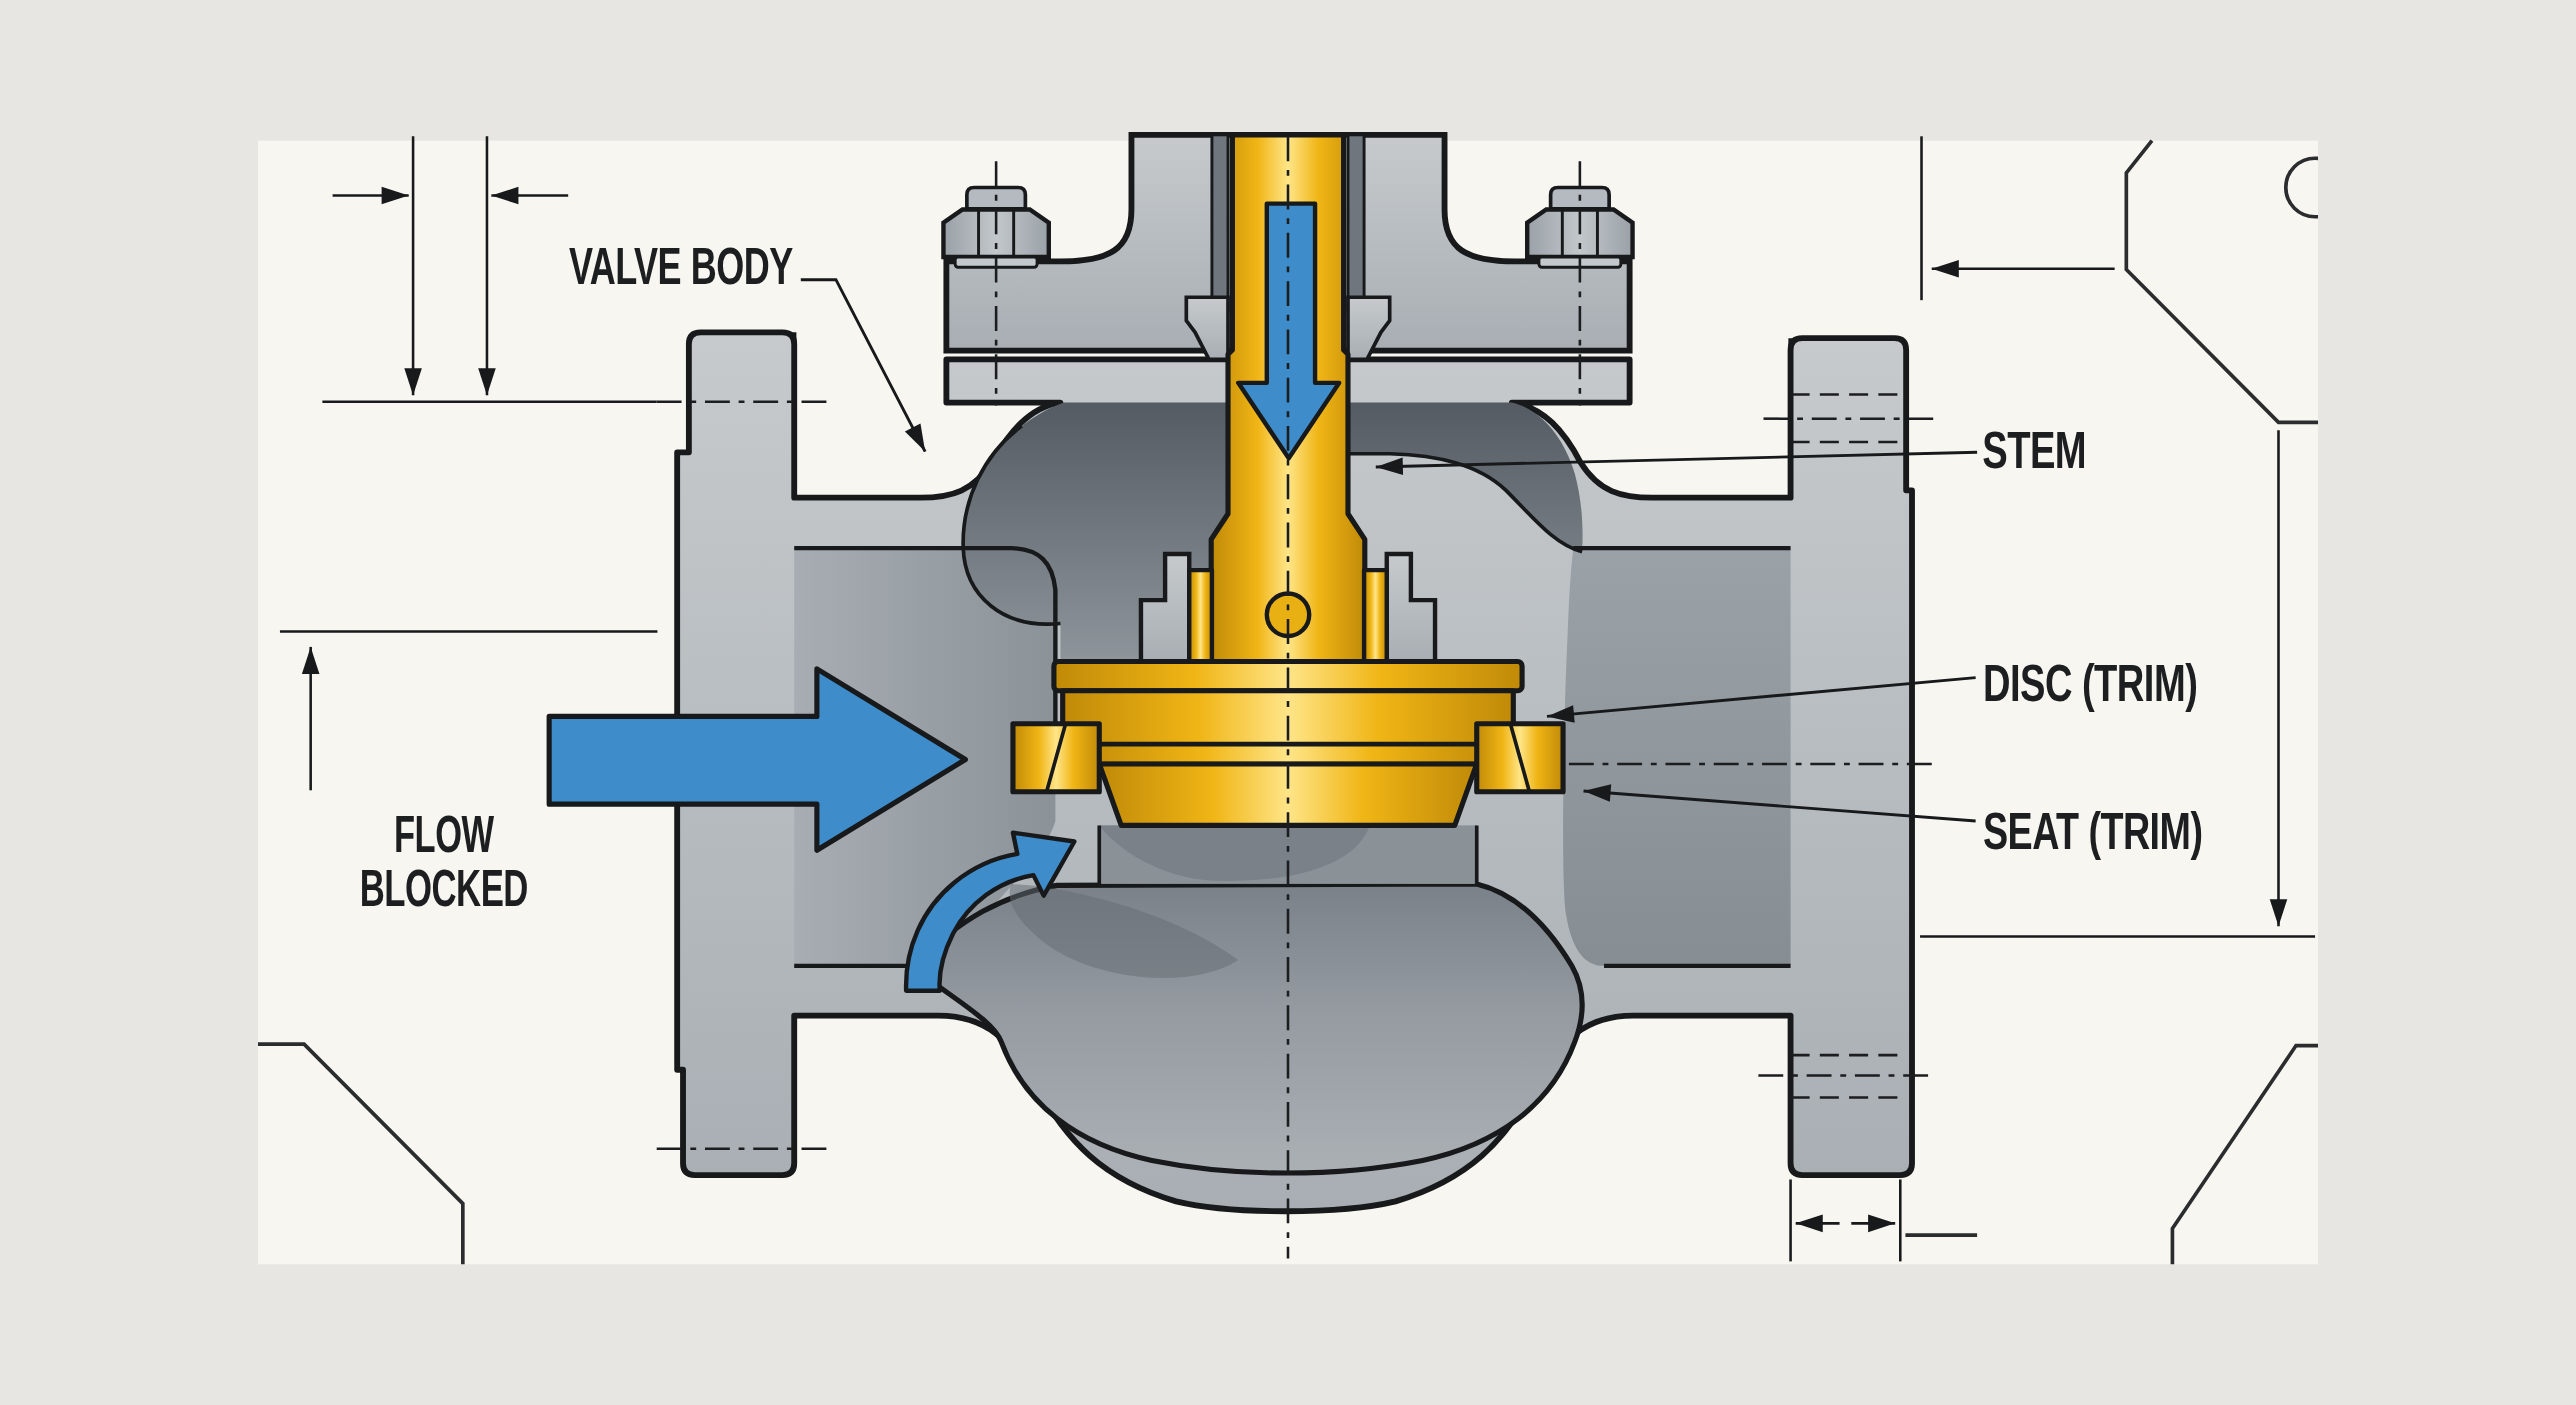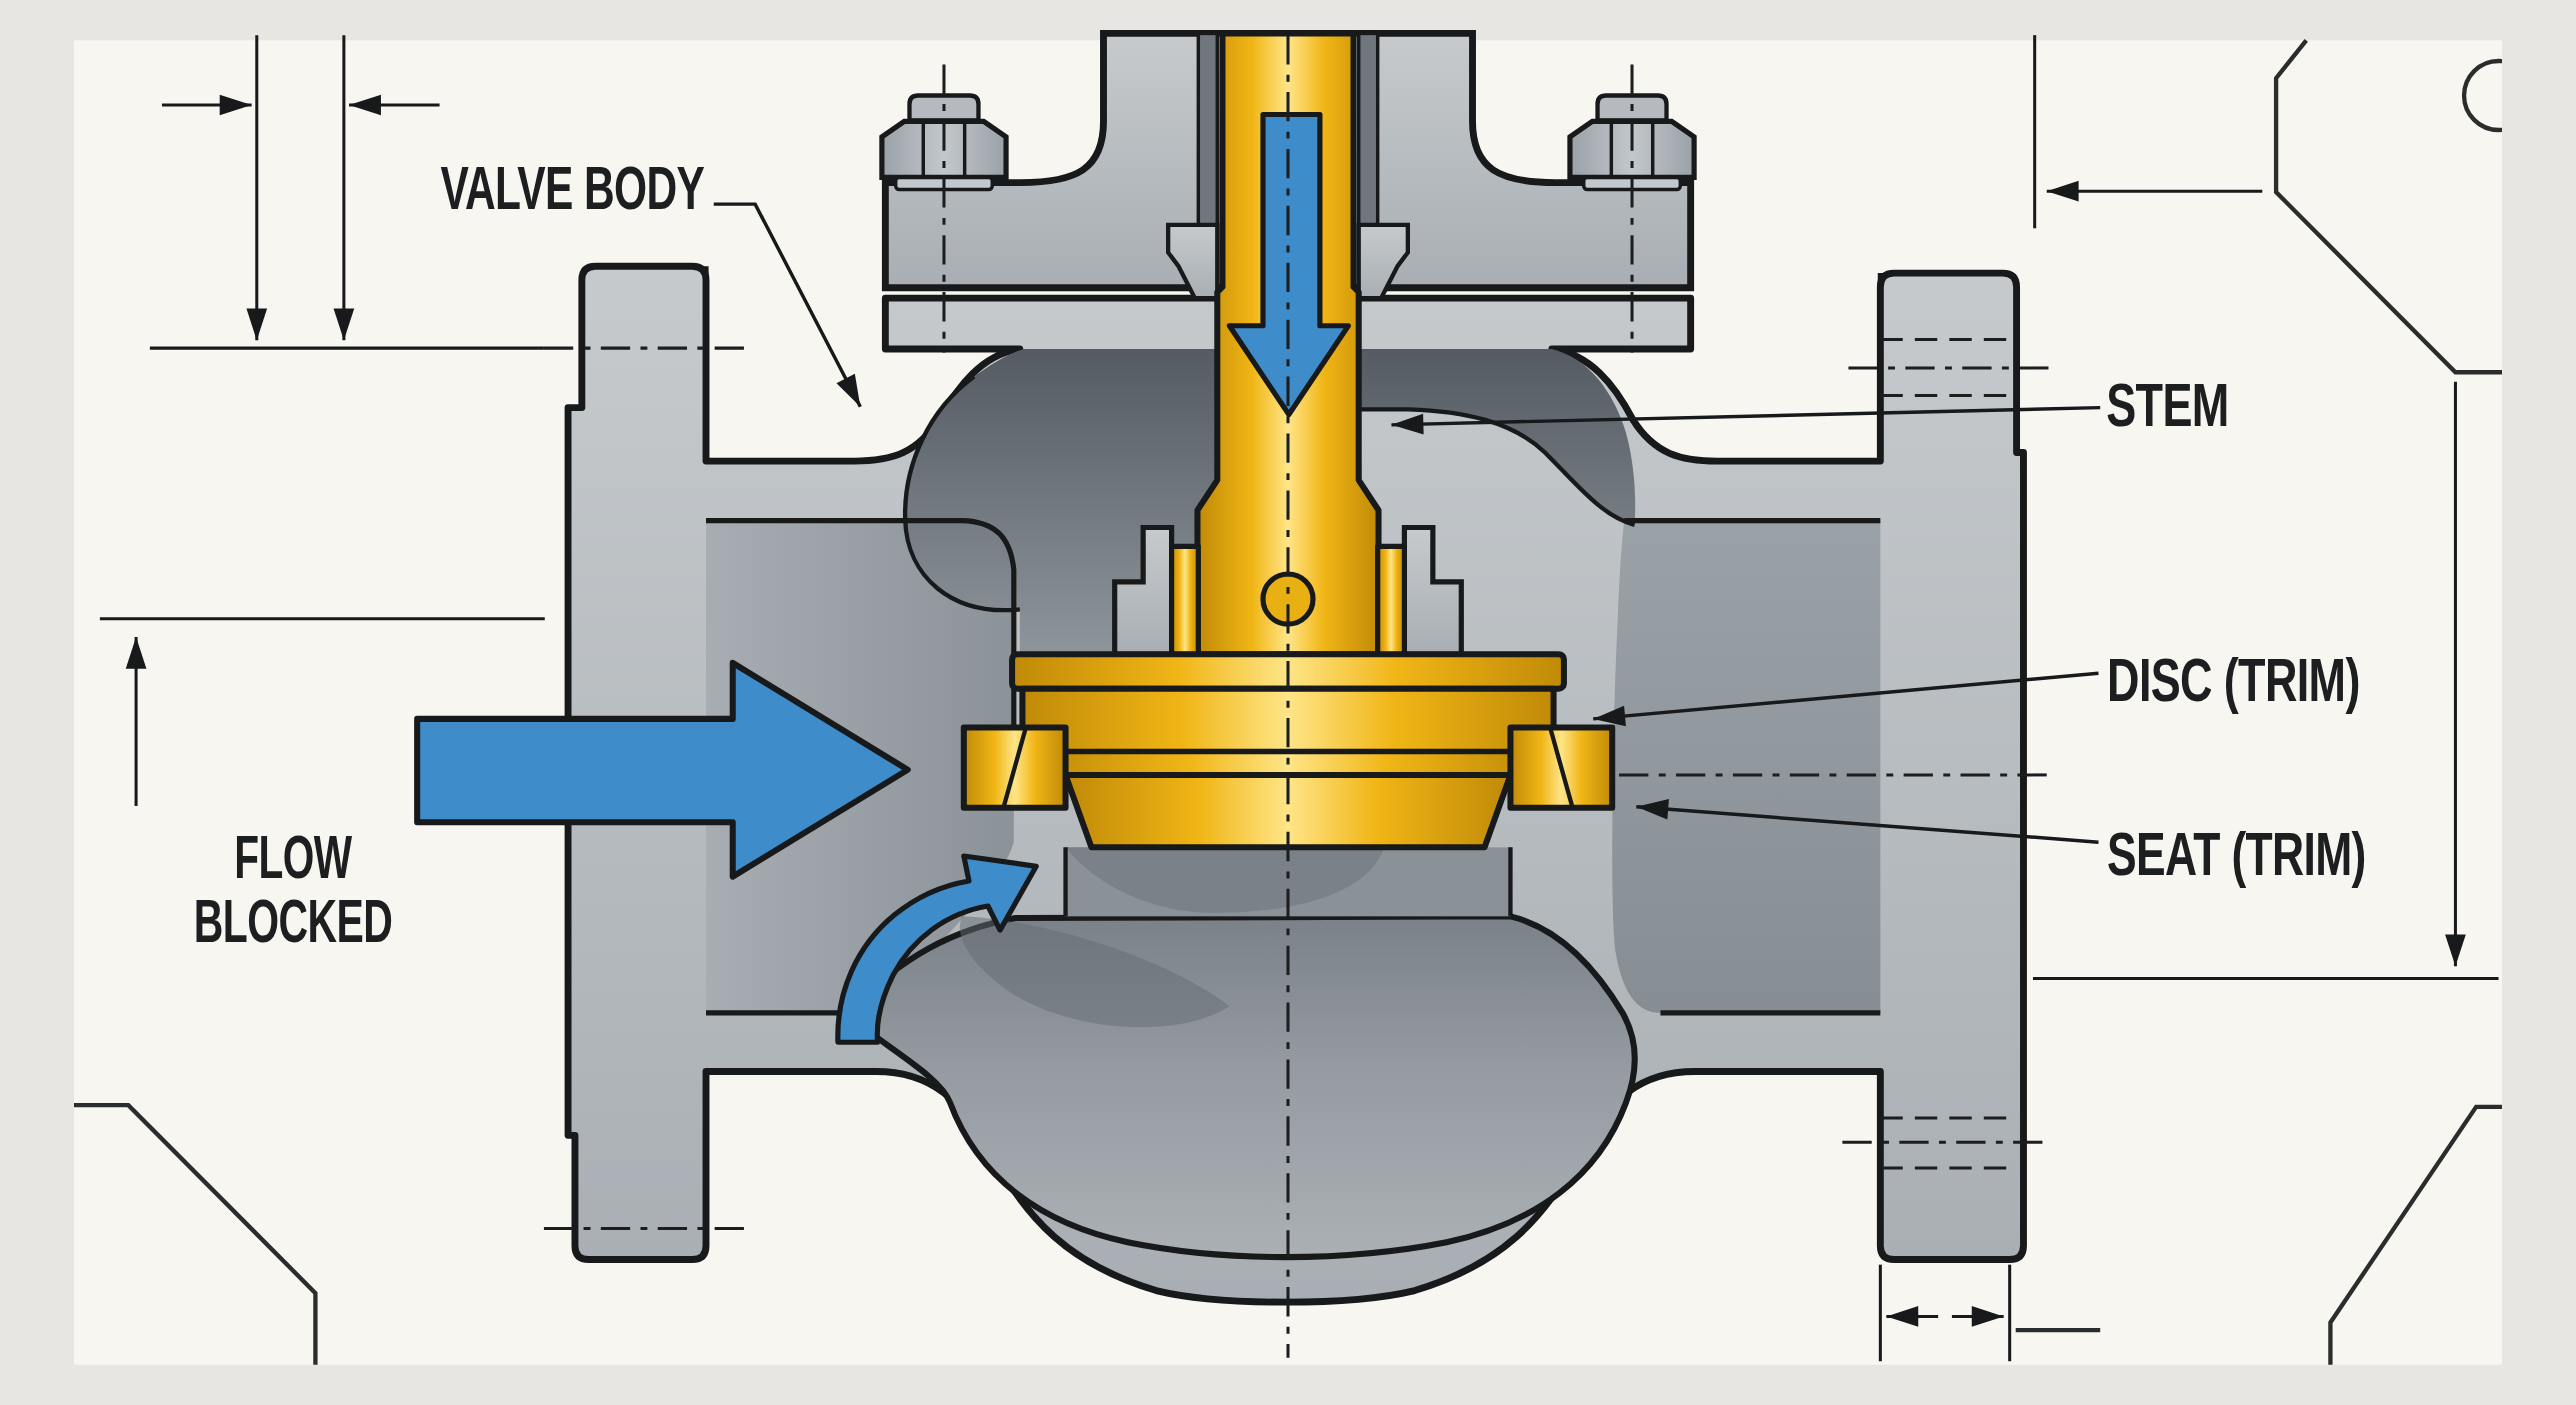--- a/index.html
+++ b/index.html
@@ -1,16 +1,16 @@
 <!DOCTYPE html>
 <html style="font-size:14.6px"><head>
 <meta charset="utf-8">
 <style>
   html,body{margin:0;padding:0;background:#e8e6e2;}
-  .stage{width:2428px;height:1405px;position:relative;overflow:hidden;margin:0 auto;
+  .stage{width:2060px;height:1405px;position:relative;overflow:hidden;margin:0 auto;
          font-family:"Liberation Sans",sans-serif;}
   svg{display:block;width:100%;height:100%;}
   text{font-family:"Liberation Sans","DejaVu Sans",sans-serif;font-weight:700;
        fill:#1c1e20;letter-spacing:-1px;}
 </style>
 </head>
 <body>
 
 <div class="stage">
 <svg viewBox="0 0 2816 1536">

